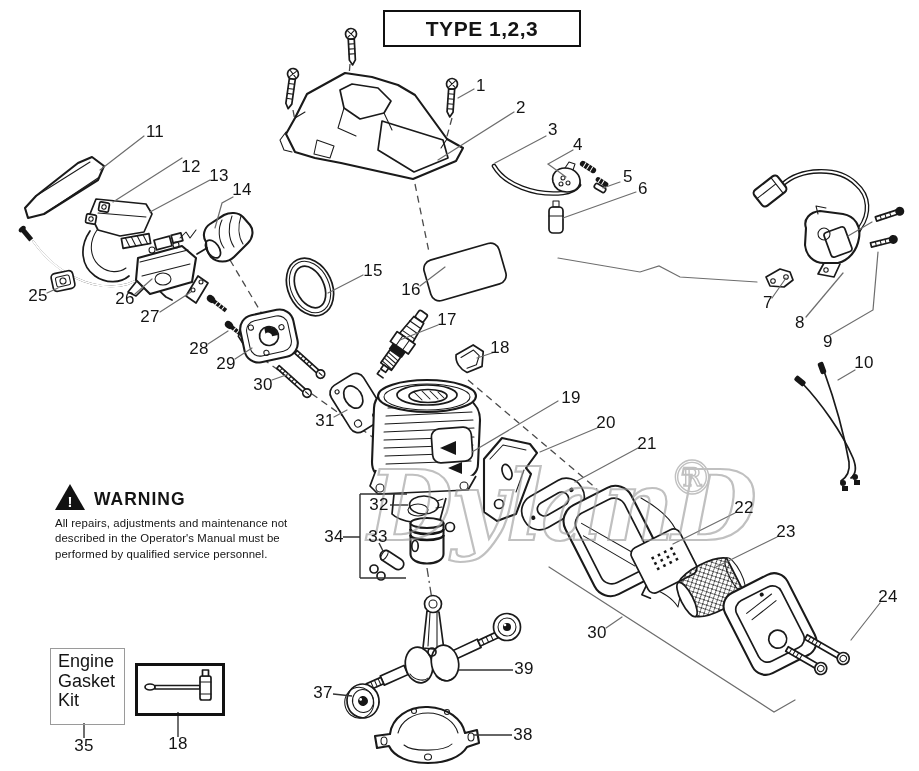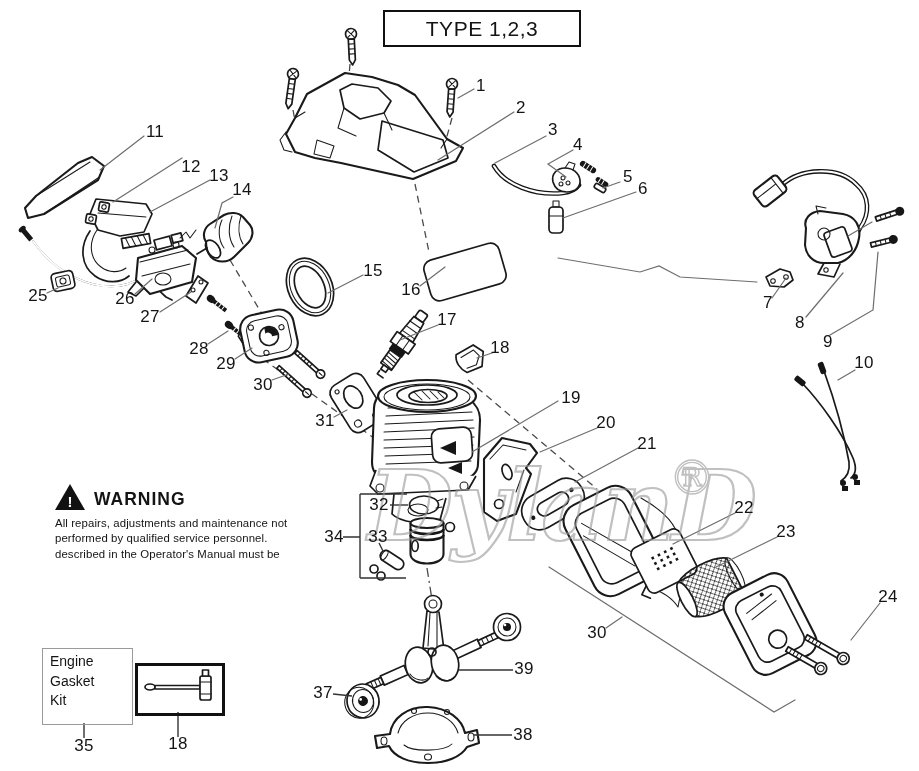--- a/index.html
+++ b/index.html
@@ -14,30 +14,30 @@
   .ld{stroke:#6d6d6d;stroke-width:1.2;fill:none;stroke-linecap:round;}
   .bk{stroke:#333;stroke-width:1.4;fill:none;}
   .dash{stroke:#4a4a4a;stroke-width:1.3;fill:none;stroke-dasharray:7 5;}
   .ddot{stroke:#4a4a4a;stroke-width:1.3;fill:none;stroke-dasharray:9 4 2 4;}
   .tube{stroke:#161616;stroke-width:4.6;fill:none;stroke-linecap:round;}
   .tubein{stroke:#ffffff;stroke-width:2;fill:none;stroke-linecap:round;}
   .wm{opacity:.62;}
   .co{position:absolute;transform:translate(-50%,-50%);font-size:17px;color:#141414;
       letter-spacing:.3px;white-space:nowrap;}
   #type-box{position:absolute;left:383px;top:10px;width:194px;height:33px;border:2.5px solid #101010;
-      display:flex;align-items:center;justify-content:center;font-size:21px;font-weight:normal;letter-spacing:.5px;}
+      display:flex;align-items:center;justify-content:center;font-size:21px;font-weight:bold;letter-spacing:.5px;}
   #warning{position:absolute;left:55px;top:484px;width:238px;}
   #warning .hd{display:flex;align-items:flex-end;gap:9px;}
   .tri{width:30px;height:26px;background:#111;clip-path:polygon(50% 0,100% 100%,0 100%);
       display:flex;align-items:flex-end;justify-content:center;}
   .tri span{color:#fff;font-weight:bold;font-size:15px;line-height:17px;}
   #warning .wt{font-size:17.5px;font-weight:bold;letter-spacing:1px;text-align:center;}
   #warning .bd{margin-top:6px;font-size:11.4px;line-height:15.4px;letter-spacing:.1px;}
-  #gasket-box{position:absolute;left:42px;top:648px;width:66px;height:72px;border:1.6px solid #9a9a9a;
-      padding:3px 16px 0 7px;font-size:14px;line-height:19.5px;}
+  #gasket-box{position:absolute;left:50px;top:648px;width:66px;height:72px;border:1.6px solid #9a9a9a;
+      padding:3px 0 0 7px;font-size:18px;line-height:19.5px;}
   #tool-box{position:absolute;left:135px;top:663px;width:84px;height:47px;border:3px solid #111;}
 </style>
 </head>
 <body>
 
 <div id="stage">
 
 <svg id="art" width="919" height="771" viewBox="0 0 919 771">
   <defs>
     <pattern id="mesh" width="6" height="6" patternUnits="userSpaceOnUse">
@@ -508,22 +508,22 @@
 
 <div id="warning">
   <div class="hd">
     <div class="tri">
       <span>!</span>
     </div>
     <span class="wt">WARNING</span>
   </div>
   <div class="bd">
     <div>All repairs, adjustments and maintenance not</div>
+    <div>described in the Operator's Manual must be</div>
     <div>performed by qualified  service personnel.</div>
-    <div>described in the Operator's Manual must be</div>
   </div>
 </div>
 
 <div id="gasket-box">
   <div>Engine</div>
   <div>Gasket</div>
   <div>Kit</div>
 </div>
 
 <div id="tool-box"></div>

